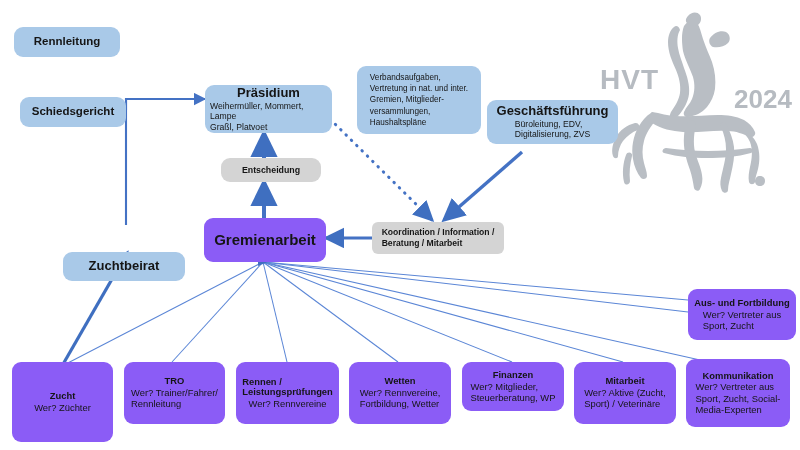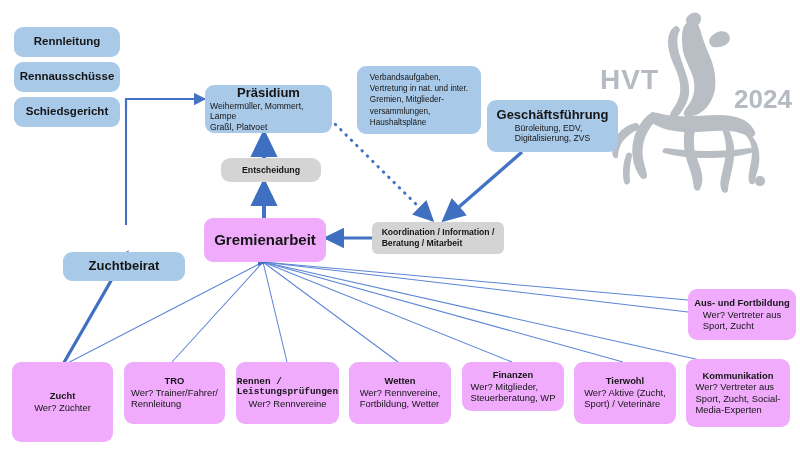--- a/index.html
+++ b/index.html
@@ -10,21 +10,21 @@
     color:#151515;
   }
   #canvas{position:absolute;left:0;top:0;width:800px;height:450px;}
   #wires{position:absolute;left:0;top:0;width:800px;height:450px;pointer-events:none;z-index:2;}
   .node{
     position:absolute;box-sizing:border-box;z-index:3;
     display:flex;flex-direction:column;align-items:center;justify-content:center;
     text-align:left;border-radius:9px;padding:3px 5px;
   }
   .blue{background:#a9c9e8;}
-  .green{background:#f0abfc;}
+  .green{background:#8b5cf6;}
   .grey{background:#d4d4d4;}
   .ttl{font-weight:bold;line-height:1.15;}
   .sub{line-height:1.2;font-weight:normal;}
   
   .s-head{font-size:11.5px;}
   .s-big{font-size:15px;}
   .s-mid{font-size:13px;}
   .s-sub9{font-size:8.6px;}
   .s-sub10{font-size:9.4px;}
   .s-note{font-size:8.2px;line-height:1.35;}
@@ -105,42 +105,39 @@
       <path d="M263,262 L688,312"></path>
       <path d="M263,262 L688,300"></path>
     </g>
 
     <path d="M258,257 L270,261 L258,266 z" fill="#3f6fc0"></path>
   </svg>
 
   <div class="node blue ttl s-head" style="left:14px;top:27px;width:106px;height:30px;">
     <span>Rennleitung</span>
   </div>
-  <div class="node blue ttl s-head" style="left:14px;top:62px;width:106px;height:30px;">
-    <span>Rennausschüsse</span>
-  </div>
-  <div class="node blue ttl s-head" style="left:14px;top:97px;width:106px;height:30px;">
+  <div class="node blue ttl s-head" style="left:20px;top:97px;width:106px;height:30px;">
     <span>Schiedsgericht</span>
   </div>
 
   <div class="node blue" style="left:205px;top:85px;width:127px;height:48px;">
     <div class="ttl s-mid">Präsidium</div>
     <div class="sub s-sub9 ml" style="white-space: pre-line;">Weihermüller, Mommert, Lampe
 Graßl, Platvoet</div>
   </div>
 
   <div class="node blue s-note ml" style="left: 357px; top: 66px; width: 124px; height: 68px; font-weight: normal; white-space: pre-line;">
     <span>Verbandsaufgaben,
 Vertretung in nat. und inter.
 Gremien, Mitglieder-
 versammlungen,
 Haushaltspläne</span>
   </div>
 
-  <div class="node blue" style="left:487px;top:100px;width:131px;height:52px;">
+  <div class="node blue" style="left:487px;top:100px;width:131px;height:44px;">
     <div class="ttl s-mid">Geschäftsführung</div>
     <div class="sub s-sub9 ml" style="white-space: pre-line;">Büroleitung, EDV,
 Digitalisierung, ZVS</div>
   </div>
 
   <div class="node grey s-grey" style="left:221px;top:158px;width:100px;height:24px;">
     <span>Entscheidung</span>
   </div>
 
   <div class="node blue ttl s-mid" style="left:63px;top:225px;width:122px;height:29px;margin-top:27px;">
@@ -167,39 +164,39 @@
     <div class="sub s-sub10 ml" style="white-space: pre-line;">Wer? Züchter</div>
   </div>
 
   <div class="node green" style="left:124px;top:362px;width:101px;height:62px;">
     <div class="ttl s-sub10">TRO</div>
     <div class="sub s-sub10 ml" style="white-space: pre-line;">Wer? Trainer/Fahrer/
 Rennleitung</div>
   </div>
 
   <div class="node green" style="left:236px;top:362px;width:103px;height:62px;">
-    <div class="ttl s-sub10 ml" style="white-space: pre-line; font-family: Liberation Mono, monospace;">Rennen /
+    <div class="ttl s-sub10 ml" style="white-space: pre-line;">Rennen /
 Leistungsprüfungen</div>
     <div class="sub s-sub10">Wer? Rennvereine</div>
   </div>
 
   <div class="node green" style="left:349px;top:362px;width:102px;height:62px;">
     <div class="ttl s-sub10">Wetten</div>
     <div class="sub s-sub10 ml" style="white-space: pre-line;">Wer? Rennvereine,
 Fortbildung, Wetter</div>
   </div>
 
   <div class="node green" style="left:462px;top:362px;width:102px;height:49px;">
     <div class="ttl s-sub10">Finanzen</div>
     <div class="sub s-sub10 ml" style="white-space: pre-line;">Wer? Mitglieder,
 Steuerberatung, WP</div>
   </div>
 
   <div class="node green" style="left:574px;top:362px;width:102px;height:62px;">
-    <div class="ttl s-sub10">Tierwohl</div>
+    <div class="ttl s-sub10">Mitarbeit</div>
     <div class="sub s-sub10 ml" style="white-space: pre-line;">Wer? Aktive (Zucht,
 Sport) / Veterinäre</div>
   </div>
 
   <div class="node green" style="left:686px;top:359px;width:104px;height:68px;">
     <div class="ttl s-sub10">Kommunikation</div>
     <div class="sub s-sub10 ml" style="white-space: pre-line;">Wer? Vertreter aus
 Sport, Zucht, Social-
 Media-Experten</div>
   </div>

